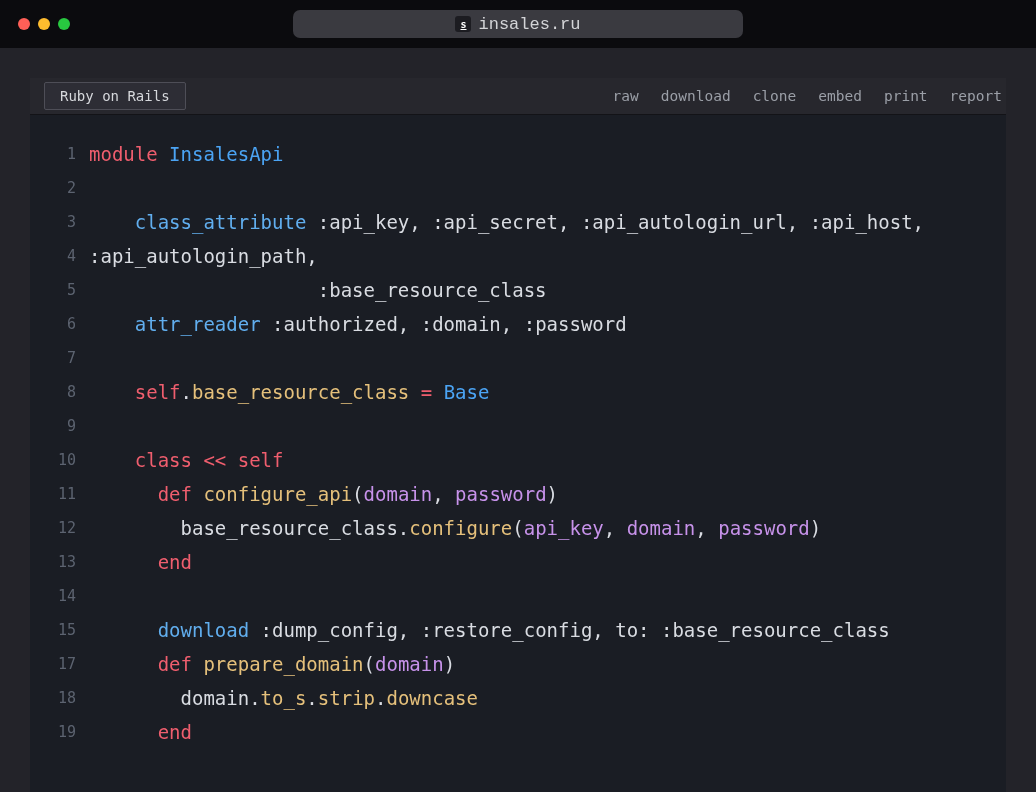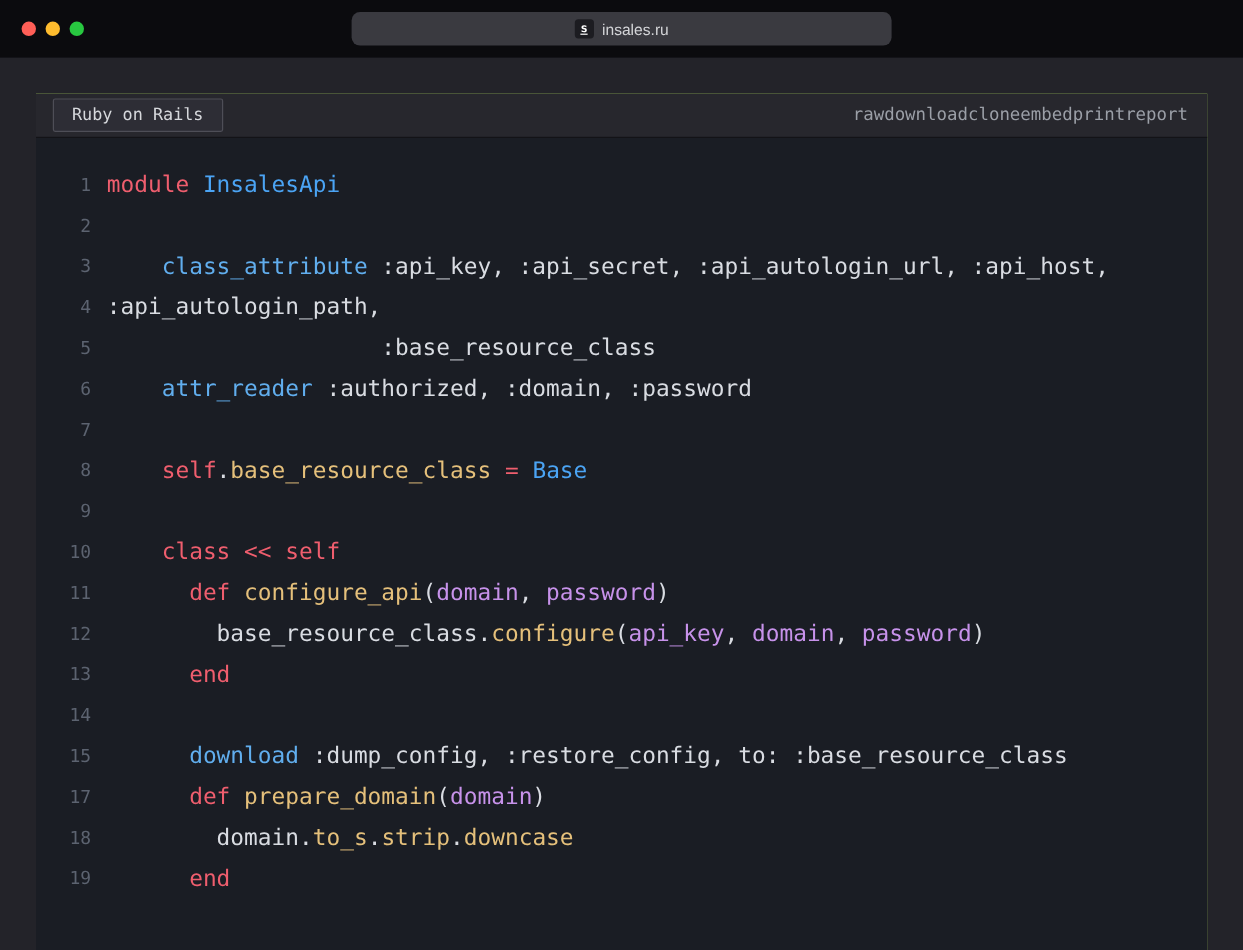--- a/index.html
+++ b/index.html
@@ -9,30 +9,30 @@
   
   .chrome{height:48px;background:#0b0b0e;display:flex;align-items:center;position:relative}
   .lights{display:flex;gap:8px;margin-left:18px}
   .light{width:12px;height:12px;border-radius:50%;cursor:pointer}
   .urlbar{position:absolute;left:50%;top:10px;transform:translateX(-50%);
           width:450px;height:28px;background:#3a3a40;border-radius:7px;
           display:flex;align-items:center;justify-content:center;gap:7px;cursor:text}
   .favicon{width:16px;height:16px;border-radius:3px;background:#1c1c21;color:#ffffff;
            font-size:10px;font-weight:bold;display:flex;align-items:center;justify-content:center;
            text-decoration:underline}
-  .url{color:#d3d4d7;font-size:13px;font-family:Liberation Sans, sans-serif}
+  .url{color:#d3d4d7;font-size:17px;font-family:Liberation Mono, monospace}
 
   
   .paste{position:absolute;left:30px;top:78px;width:976px;height:714px;
          background:#1a1d24;display:flex;flex-direction:column}
   .tabbar{height:37px;background:#27272d;border-bottom:1px solid #131317;
           display:flex;align-items:center;justify-content:space-between;flex:none}
   .tab{margin-left:14px;border:1px solid #4e4e57;background:#2d2d35;color:#d6d8dc;
        font-size:14px;padding:5px 15px;border-radius:2px;cursor:pointer;white-space:pre}
-  .menu{display:flex;margin-right:16px}
+  .menu{display:flex;gap:22px;margin-right:4px}
   .menu a{color:#9b9fa7;font-size:14.5px;text-decoration:none;cursor:pointer;white-space:pre}
 
   
   .codewrap{flex:1;padding-top:22px;overflow:hidden}
   .line{display:flex;line-height:34px;height:34px;white-space:pre}
   .ln{flex:none;width:46px;text-align:right;color:#5c6370;font-size:15px;user-select:none}
   .lc{padding-left:13px;font-size:19px;color:var(--fg)}
   .tok-kw{color:var(--kw)}
   .tok-const{color:var(--const)}
   .tok-call{color:var(--call)}
@@ -48,21 +48,21 @@
     <span class="light" style="background: rgb(255, 95, 87);"></span>
     <span class="light" style="background: rgb(254, 188, 46);"></span>
     <span class="light" style="background: rgb(40, 200, 64);"></span>
   </div>
   <div class="urlbar">
     <span class="favicon">s</span>
     <span class="url">insales.ru</span>
   </div>
 </div>
 
-<div class="paste" style="background: #bef264;">
+<div class="paste" style="background: #22c55e;">
   <div class="tabbar">
     <div class="tab">Ruby on Rails</div>
     <div class="menu">
       <a>raw</a>
       <a>download</a>
       <a>clone</a>
       <a>embed</a>
       <a>print</a>
       <a>report</a>
     </div>

